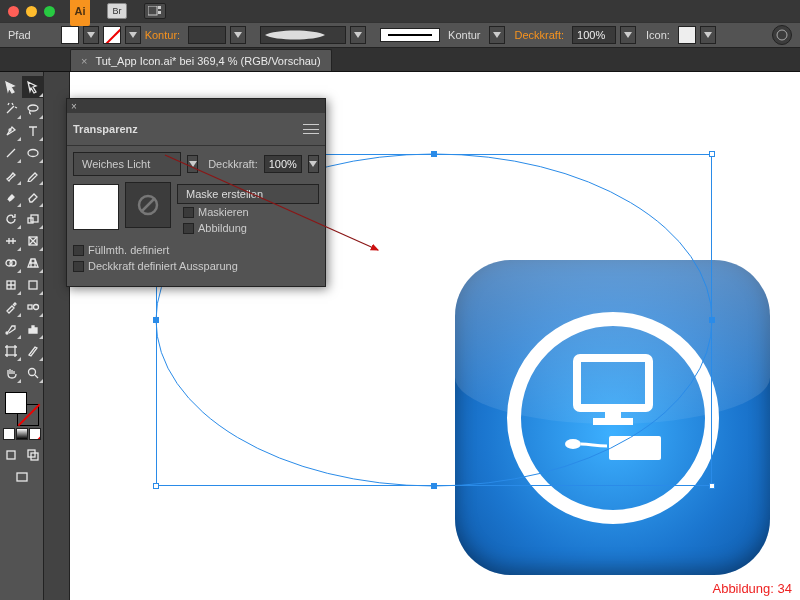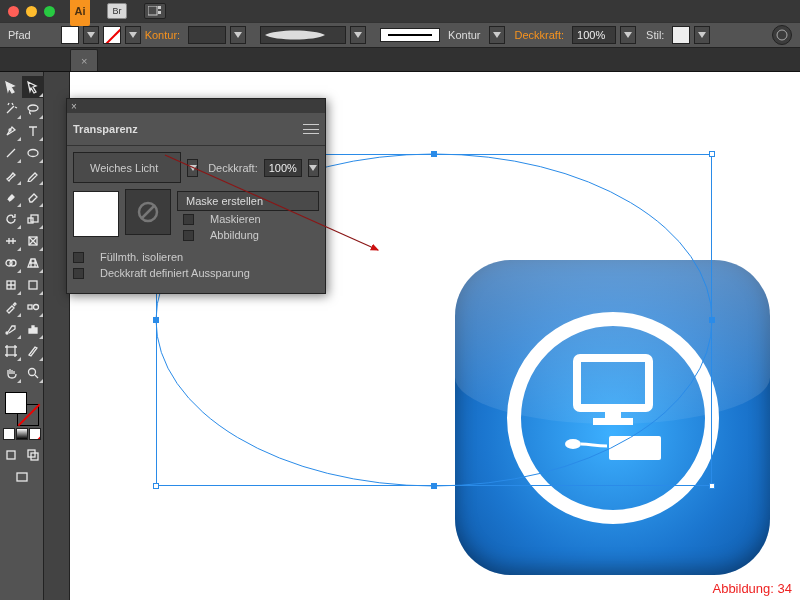--- a/index.html
+++ b/index.html
@@ -41,26 +41,26 @@
 .gutter{width:26px;background:#434343;border-right:1px solid #222}
 .canvas{flex:1;background:#fff;position:relative;overflow:hidden}
 .panel{position:absolute;left:66px;top:98px;width:260px;background:#535353;border:1px solid #222;box-shadow:2px 2px 10px rgba(0,0,0,.5);z-index:30}
 .panel-hd{height:14px;background:#3b3b3b;display:flex;align-items:center;padding:0 4px}
 .panel-hd .x{color:#bbb;font-size:10px}
 .panel-tab{height:20px;background:#535353;border-bottom:1px solid #333;display:flex;align-items:center;padding:16px 6px;justify-content:space-between}
 .panel-tab .t{font-weight:bold;color:#ddd}
 .hamb{width:16px;height:10px;display:flex;flex-direction:column;justify-content:space-between}
 .hamb div{height:1px;background:#ccc}
 .panel-row{display:flex;align-items:center;padding:6px;gap:6px}
-.sel{height:31px;background:#4a4a4a;border:1px solid #222;display:flex;align-items:center;padding:0 16px;flex:1}
+.sel{height:24px;background:#4a4a4a;border:1px solid #222;display:flex;align-items:center;padding:0 8px;flex:1}
 .thumb-box{width:46px;height:46px;background:#fff;border:1px solid #222;margin:2px 0 4px 6px;display:inline-block}
 .ban{width:46px;height:46px;background:#3c3c3c;border:1px solid #222;display:inline-flex;align-items:center;justify-content:center;margin-left:6px}
 .ban svg{width:24px;height:24px}
 .btn{height:20px;background:#4a4a4a;border:1px solid #222;padding:0 8px;display:flex;align-items:center;color:#ddd}
-.chk{display:flex;align-items:center;gap:16px;color:#ccc;padding:2px 6px}
+.chk{display:flex;align-items:center;gap:4px;color:#ccc;padding:2px 6px}
 .chk .box{width:11px;height:11px;background:#3a3a3a;border:1px solid #222}
 .chk.dim{color:#777}
 .bbox{position:absolute;border:1px solid #2a8be8}
 .handle{position:absolute;width:6px;height:6px;background:#fff;border:1px solid #2a8be8;transform:translate(-50%,-50%)}
 .caption{position:absolute;right:8px;bottom:4px;color:#e22;font-size:13px}
 .icon-app{position:absolute;left:385px;top:188px;width:315px;height:315px;border-radius:56px;background:radial-gradient(circle at 50% 55%,#3db0ff 0%,#1b76cf 55%,#0a4e9b 100%);box-shadow:inset 0 -6px 20px rgba(0,0,0,.35)}
 .icon-app::before{content:"";position:absolute;left:0;top:0;right:0;height:52%;border-radius:56px 56px 70% 70%/56px 56px 40% 40%;background:linear-gradient(#ffffff55,#ffffff10);pointer-events:none}
 .ring{position:absolute;left:50%;top:50%;width:212px;height:212px;border:14px solid #fff;border-radius:50%;transform:translate(-50%,-50%)}
 .monitor{position:absolute;left:50%;top:46%;transform:translate(-50%,-50%)}
 .arrow{position:absolute;z-index:40}
@@ -126,37 +126,38 @@
         <path d="M0 0h8L4 6z" fill="#ccc"></path>
       </svg>
     </div>
   <span class="lbl" style="color:#f7931e;margin-left:6px">Deckkraft:</span>
   <div class="field" style="width:44px">100%</div>
   <div class="dd">
       <svg viewBox="0 0 8 6">
         <path d="M0 0h8L4 6z" fill="#ccc"></path>
       </svg>
     </div>
-  <span class="lbl" style="margin-left:6px">Stil:</span>
+  <span class="lbl" style="margin-left:6px">Icon:</span>
   <div class="swatch" style="background:#eee"></div>
   <div class="dd">
       <svg viewBox="0 0 8 6">
         <path d="M0 0h8L4 6z" fill="#ccc"></path>
       </svg>
     </div>
   <div class="rt-circle">
     <svg width="12" height="12" viewBox="0 0 12 12">
         <circle cx="6" cy="6" r="5" fill="none" stroke="#aaa"></circle>
       </svg>
   </div>
 </div>
 
 <div class="tabbar">
   <div class="tab">
     <span class="x">×</span>
+    <span>Tut_App Icon.ai* bei 369,4 % (RGB/Vorschau)</span>
   </div>
 </div>
 
 <div class="main">
 
   <div class="tools">
     <div class="toolrow">
       <div class="tool">
           <svg viewBox="0 0 14 14">
             <path d="M2 2l8 4-3 1 3 5-2 1-3-5-1 3z" fill="#e8e8e8"></path>
@@ -452,21 +453,21 @@
         </div>
       <div class="chk dim">
           <div class="box"></div>
           <span>Abbildung</span>
         </div>
     </div>
   </div>
   <div style="display:flex">
     <div class="chk">
         <div class="box"></div>
-        <span>Füllmth. isolieren</span>
+        <span>Füllmth. definiert</span>
       </div>
   </div>
   <div class="chk" style="padding-bottom:14px">
       <div class="box"></div>
       <span>Deckkraft definiert Aussparung</span>
     </div>
 </div>
 
 <svg class="arrow" style="left:160px;top:150px" width="230" height="110">
   <defs>

